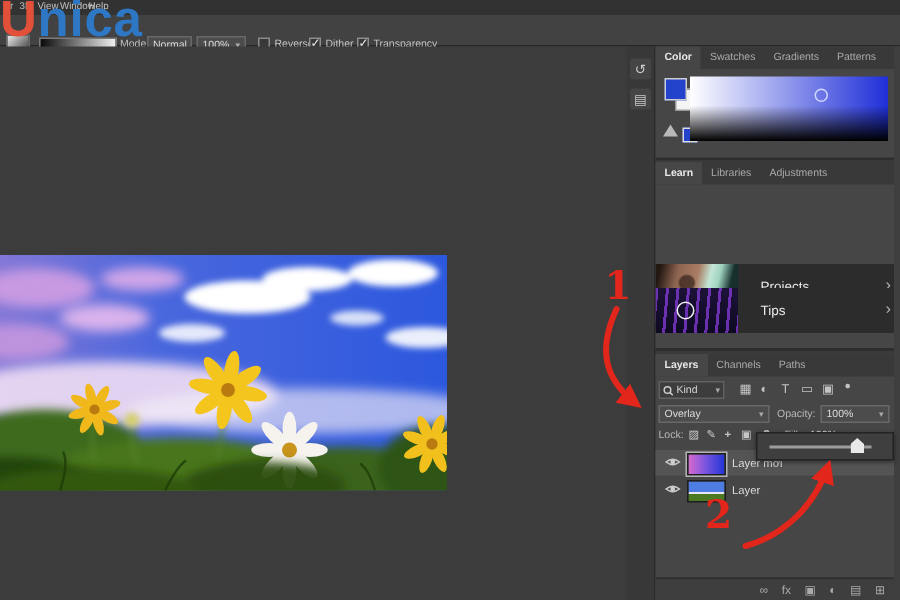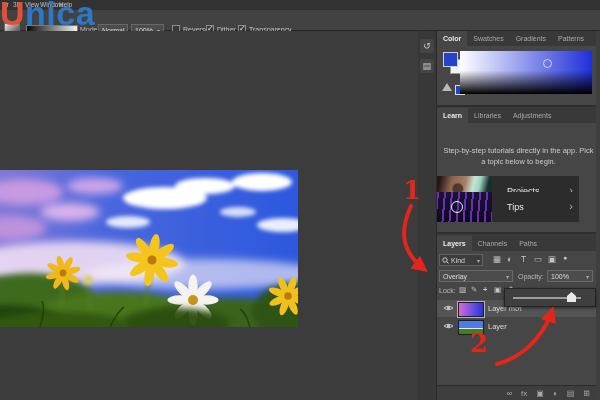--- a/index.html
+++ b/index.html
@@ -44,21 +44,21 @@
   .bgswatch{position:absolute;left:13px;top:28px;width:13px;height:13px;background:#f4f4f4;border:1px solid #9a9a9a;}
   .warntri{position:absolute;left:5px;top:52px;width:0;height:0;border-left:5px solid transparent;border-right:5px solid transparent;border-bottom:8px solid #b9b9b9;}
   .minisw{position:absolute;left:18px;top:54px;width:8px;height:8px;background:#2443cc;border:1px solid #dcdcdc;}
   .colorfield{position:absolute;left:23px;top:20px;width:132px;height:43px;
     background:linear-gradient(to top,#000 0%,rgba(0,0,0,0) 55%),linear-gradient(to right,#ffffff,#1f2fd8);}
   .picker{position:absolute;width:7px;height:7px;border:1.5px solid #cfd6ff;border-radius:50%;}
 
   
   .learn-title{position:absolute;left:0;width:163px;text-align:center;font-size:10px;color:#ededed;}
   .learn-desc{position:absolute;left:4px;width:155px;text-align:center;font-size:7.5px;line-height:1.45;color:#cccccc;}
-  .learnrow{position:absolute;left:0;width:142px;height:30px;background:#2c2c2c;}
+  .learnrow{position:absolute;left:0;width:163px;height:30px;background:#2c2c2c;}
   .learnthumb{position:absolute;left:0;top:0;width:55px;height:30px;}
   .thumb-projects{background:
      radial-gradient(circle at 38% 42%, rgba(20,10,8,.55) 0 12%, rgba(0,0,0,0) 16%),
      linear-gradient(103deg,#241813 6%,#8d6450 26%,#a97d64 48%,#c3e6d6 62%,#9fd3c0 72%,#17302d 86%);}
   .thumb-tips{background:
      repeating-linear-gradient(95deg, rgba(135,60,220,.75) 0 2px, rgba(30,16,60,0) 2px 7px),
      linear-gradient(180deg,#1c1238,#0e0a22);}
   .tipsring{position:absolute;left:14px;top:9px;width:10px;height:10px;border:1.3px solid #efefef;border-radius:50%;}
   .learnlabel{position:absolute;left:70px;top:10px;font-size:9px;color:#e8e8e8;}
   .learnchev{position:absolute;right:6px;top:8px;font-size:11px;color:#b5b5b5;}
@@ -240,21 +240,20 @@
       <div class="picker" style="left:83px;top:8px;"></div>
     </div>
   </div>
 
   <div class="panel" style="top:108px;height:126px;border-bottom:2px solid #2e2e2e;overflow:hidden;">
     <div class="tabstrip">
       <span class="tab active">Learn</span>
       <span class="tab">Libraries</span>
       <span class="tab">Adjustments</span>
     </div>
-    <div class="learn-desc" style="top:38px">Step-by-step tutorials directly in the app. Pick a topic below to begin.</div>
     <div class="learnrow" style="top:68px">
       <div class="learnthumb thumb-projects"></div>
       <span class="learnlabel">Projects</span>
       <span class="learnchev">›</span>
     </div>
     <div class="learnrow" style="top:84px">
       <div class="learnthumb thumb-tips">
           <span class="tipsring"></span>
         </div>
       <span class="learnlabel">Tips</span>

